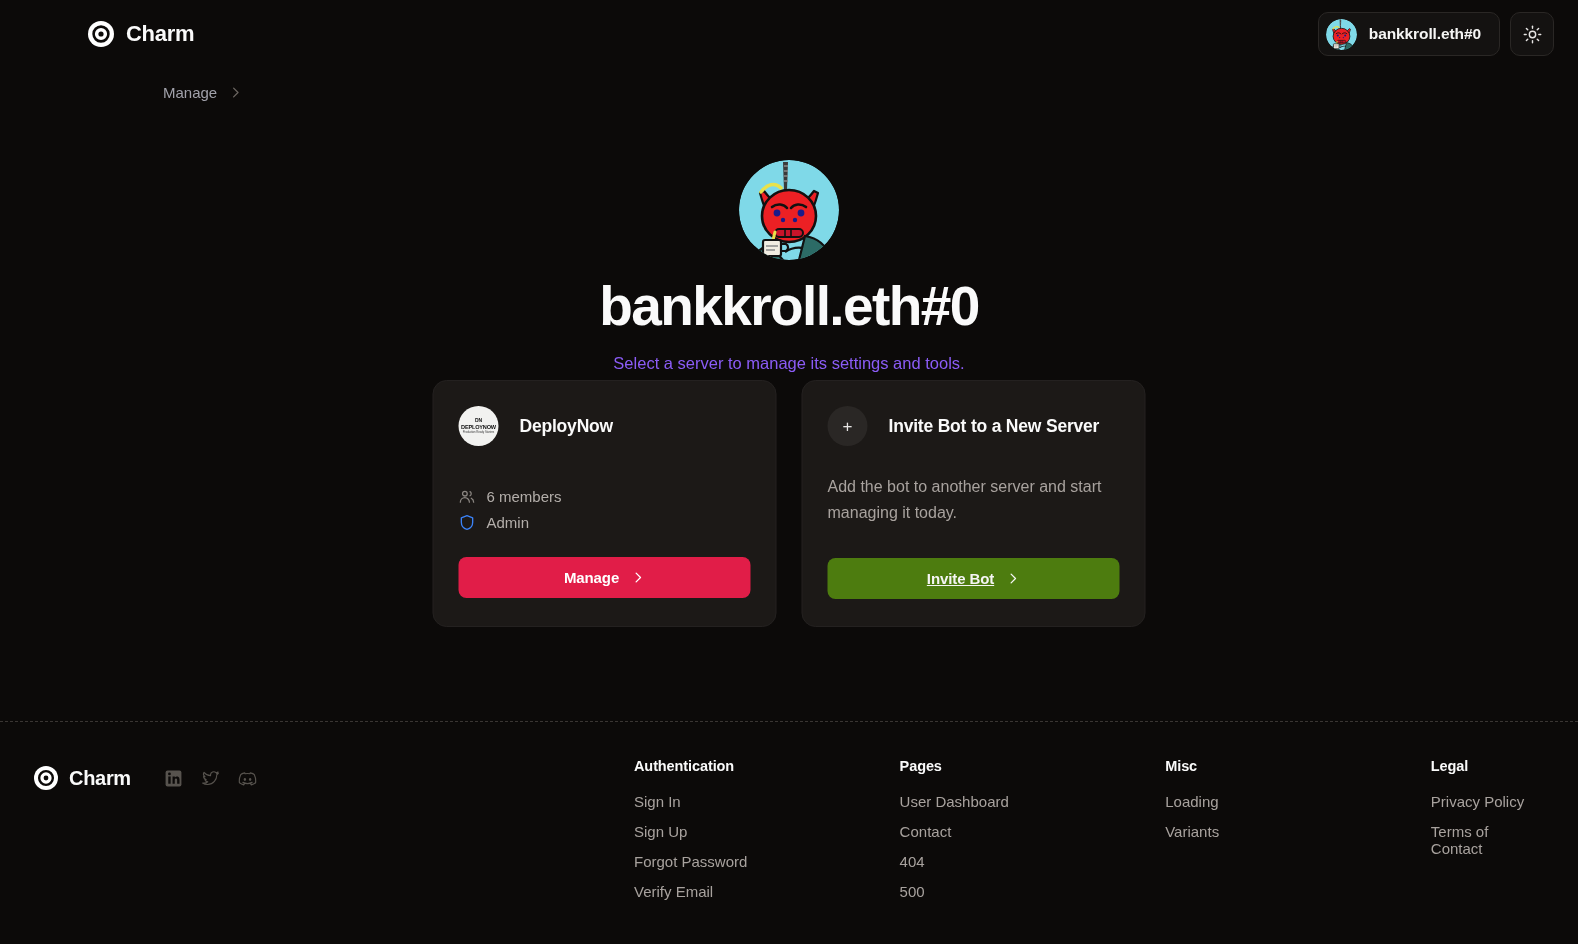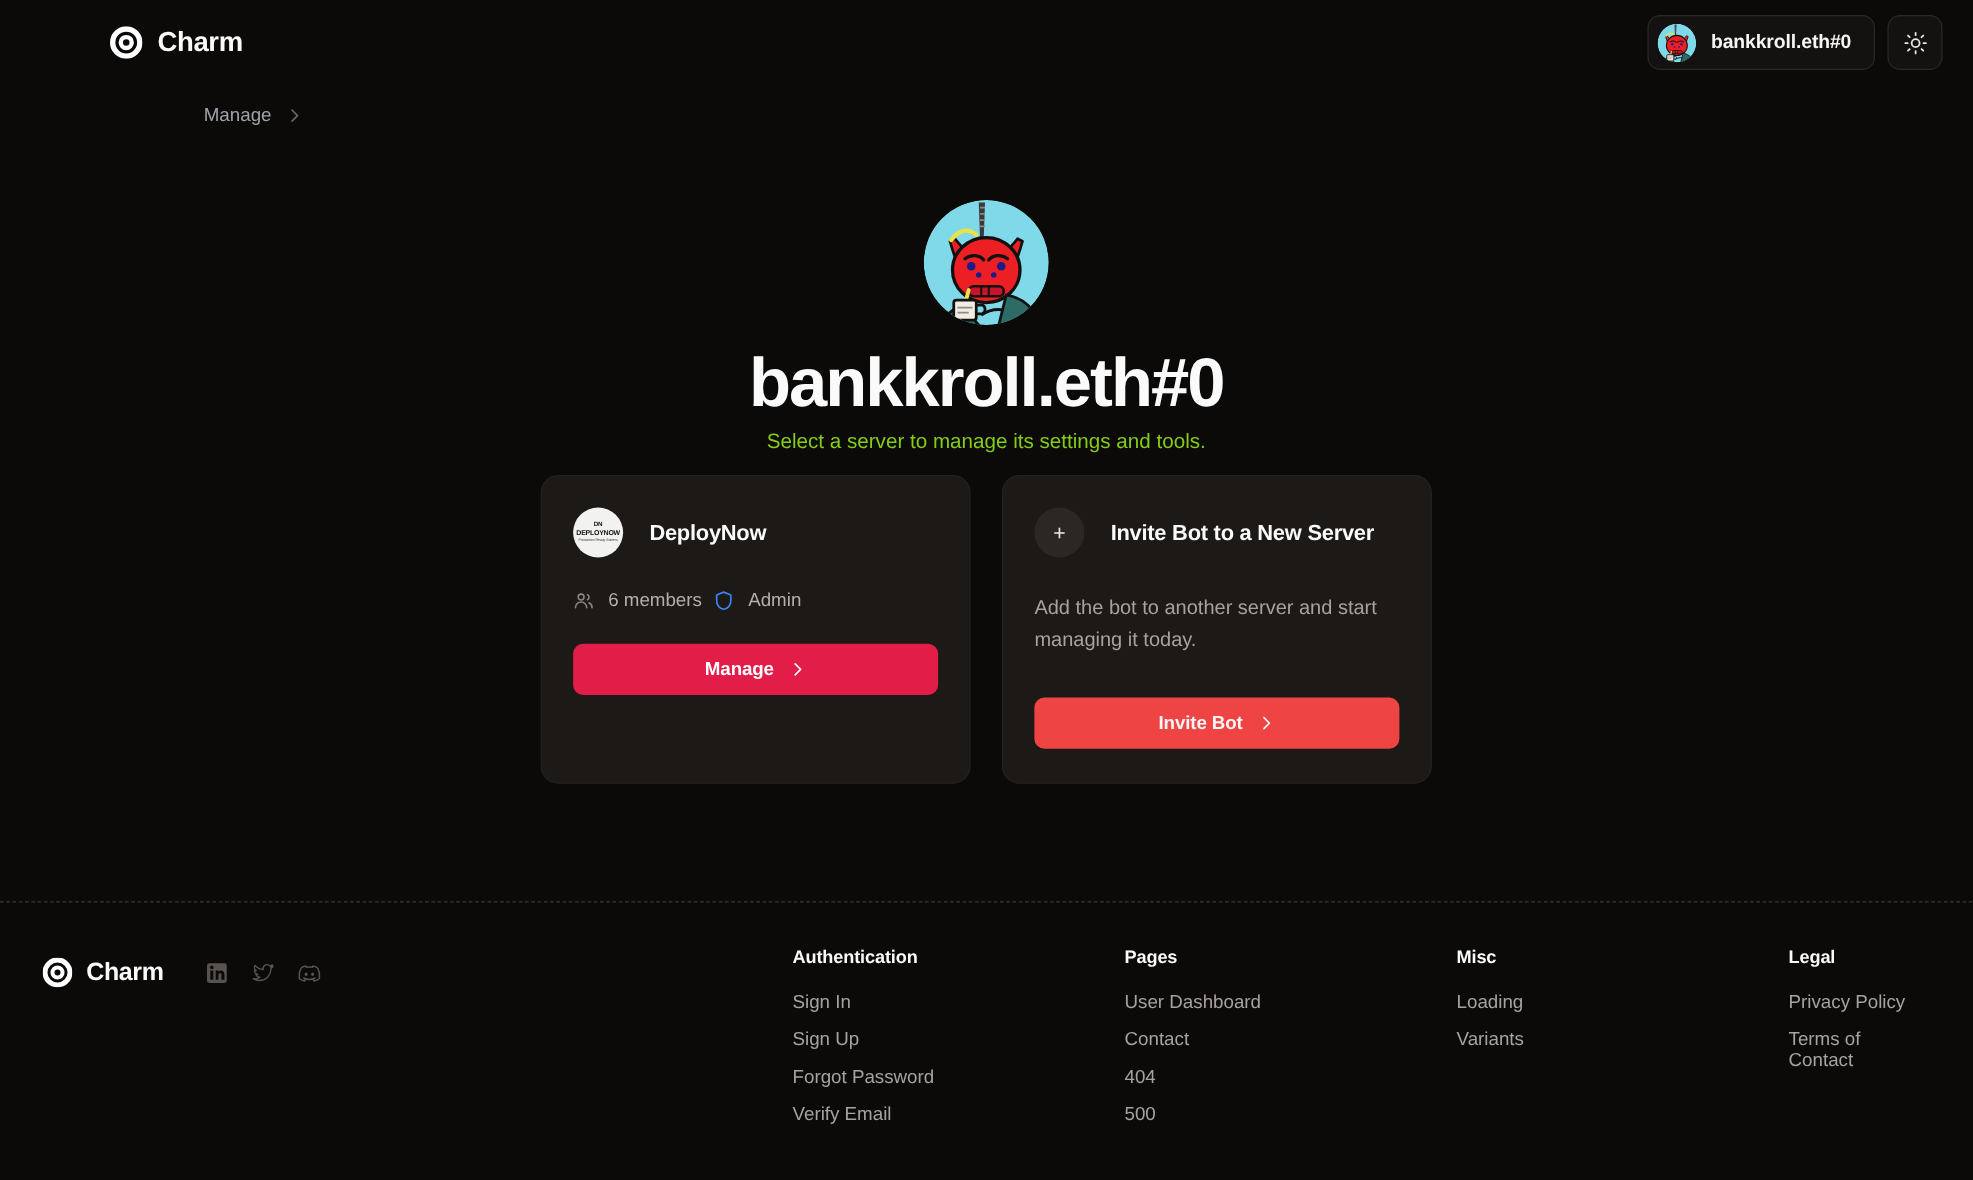--- a/index.html
+++ b/index.html
@@ -125,23 +125,23 @@
   .hero-title {
     margin-top: 18px;
     font-size: 55px;
     font-weight: bold;
     color: #fafafa;
     letter-spacing: -1.6px;
     line-height: 1.05;
   }
 
   .hero-subtitle {
-    margin-top: 8px;
+    margin-top: 18px;
     font-size: 16.5px;
-    color: #84cc16;
+    color: #8b5cf6;
   }
 
   
   .cards {
     position: absolute;
     top: 380px;
     left: 50%;
     transform: translateX(-50%);
     display: flex;
     gap: 25px;
@@ -208,23 +208,23 @@
   }
 
   .card-title {
     font-size: 17.5px;
     font-weight: bold;
     color: #fafafa;
     letter-spacing: -0.2px;
   }
 
   .card-meta {
-    margin-top: 26px;
-    display: flex;
-    flex-direction: row;
+    margin-top: 42px;
+    display: flex;
+    flex-direction: column;
     gap: 9px;
   }
 
   .meta-row {
     display: flex;
     align-items: center;
     gap: 11px;
   }
 
   .meta-text {
@@ -256,22 +256,23 @@
     letter-spacing: -0.1px;
     cursor: pointer;
   }
 
   .card-btn.primary {
     background: #e11d48;
     color: #ffffff;
   }
 
   .card-btn.secondary {
-    background: #ef4444;
+    background: #4d7c0f;
     color: #f5f5f4;
+    text-decoration: underline;
   }
 
   .card-btn.invite { margin-top: 32px; }
 
   
   .divider {
     position: absolute;
     top: 721px; left: 0; right: 0;
     height: 0;
     border-top: 1px dashed #3a3633;

